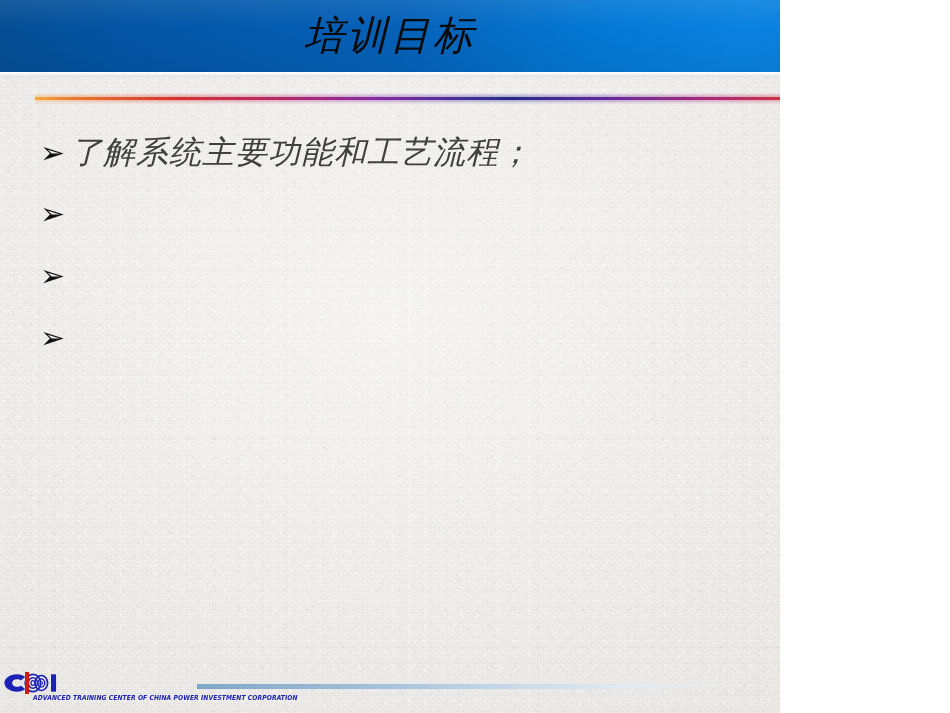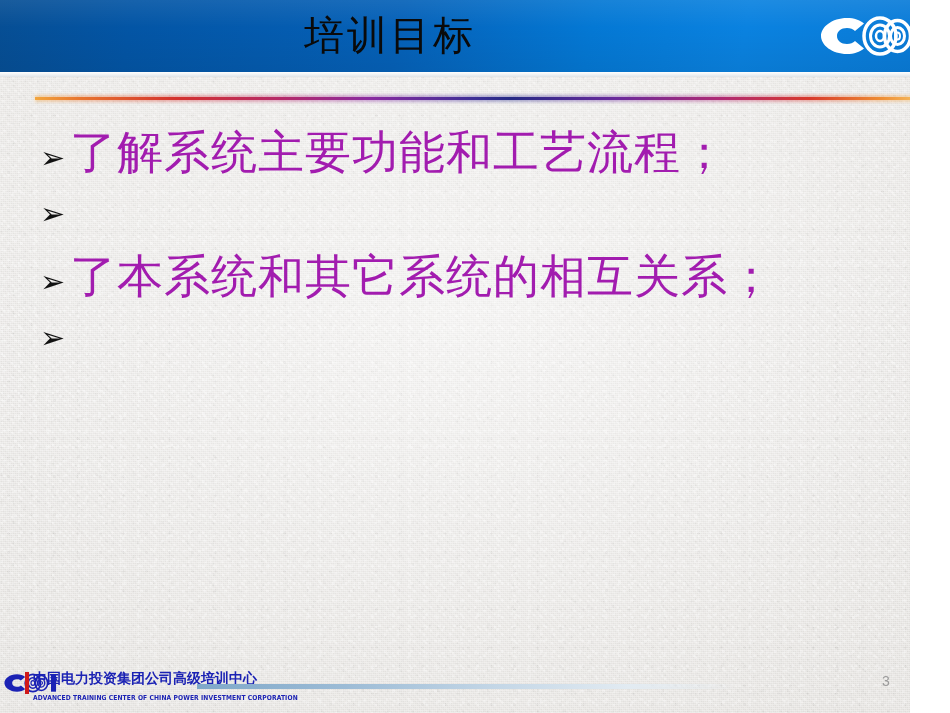--- a/index.html
+++ b/index.html
@@ -6,24 +6,25 @@
     margin: 0;
     padding: 0;
     background: #ffffff;
   }
   body {
     font-family: "Liberation Sans", sans-serif;
   }
 
   #slide {
     position: relative;
-    width: 910px;
+    width: 780px;
     height: 713px;
     overflow: hidden;
     background-color: #e8e6e3;
+    font-style: italic;
   }
 
   
   .bg-base {
     position: absolute;
     inset: 0;
     background-color: #e9e7e4;
   }
   .bg-speckle {
     position: absolute;
@@ -167,23 +168,23 @@
     width: 30px;
     font-family: "DejaVu Sans", sans-serif;
     font-size: 30px;
     line-height: 52px;
     color: #111111;
     text-align: left;
   }
   .bullet-text {
     flex: 1 1 auto;
     font-family: "DejaVu Serif", "Liberation Serif", serif;
-    font-size: 46px;
+    font-size: 32px;
     line-height: 52px;
-    color: #a21caf;
+    color: #404040;
     letter-spacing: 1px;
     white-space: nowrap;
   }
 
   
   .footer-divider-red {
     position: absolute;
     left: 25px;
     top: 672px;
     width: 4px;
@@ -279,21 +280,20 @@
       <span class="bullet-marker">➢</span>
       <span class="bullet-text">了解系统主要功能和工艺流程；</span>
     </div>
 
     <div class="bullet-row">
       <span class="bullet-marker">➢</span>
     </div>
 
     <div class="bullet-row">
       <span class="bullet-marker">➢</span>
-      <span class="bullet-text">了本系统和其它系统的相互关系；</span>
     </div>
 
     <div class="bullet-row">
       <span class="bullet-marker">➢</span>
     </div>
 
   </div>
 
   <div class="footer-logo">
     <svg viewBox="0 0 232 92" width="56" height="26" aria-hidden="true">
@@ -302,18 +302,17 @@
       <ellipse cx="128" cy="46" rx="19" ry="22" fill="none" stroke="#1b22b4" stroke-width="6"></ellipse>
       <ellipse cx="128" cy="46" rx="8" ry="10" fill="none" stroke="#1b22b4" stroke-width="5"></ellipse>
       <ellipse cx="163" cy="46" rx="26" ry="31" fill="none" stroke="#1b22b4" stroke-width="7"></ellipse>
       <ellipse cx="163" cy="46" rx="14" ry="17" fill="none" stroke="#1b22b4" stroke-width="6"></ellipse>
       <ellipse cx="163" cy="46" rx="5" ry="7" fill="none" stroke="#1b22b4" stroke-width="4"></ellipse>
       <rect x="203" y="10" width="21" height="72" fill="#1b22b4"></rect>
     </svg>
   </div>
 
   <div class="footer-divider-red"></div>
-  <div class="footer-cn">中国电力投资集团公司高级培训中心</div>
   <div class="footer-en">ADVANCED TRAINING CENTER OF CHINA POWER INVESTMENT CORPORATION</div>
   <div class="footer-line"></div>
   <div class="page-number">3</div>
 
 </div>
 
 </body></html>

